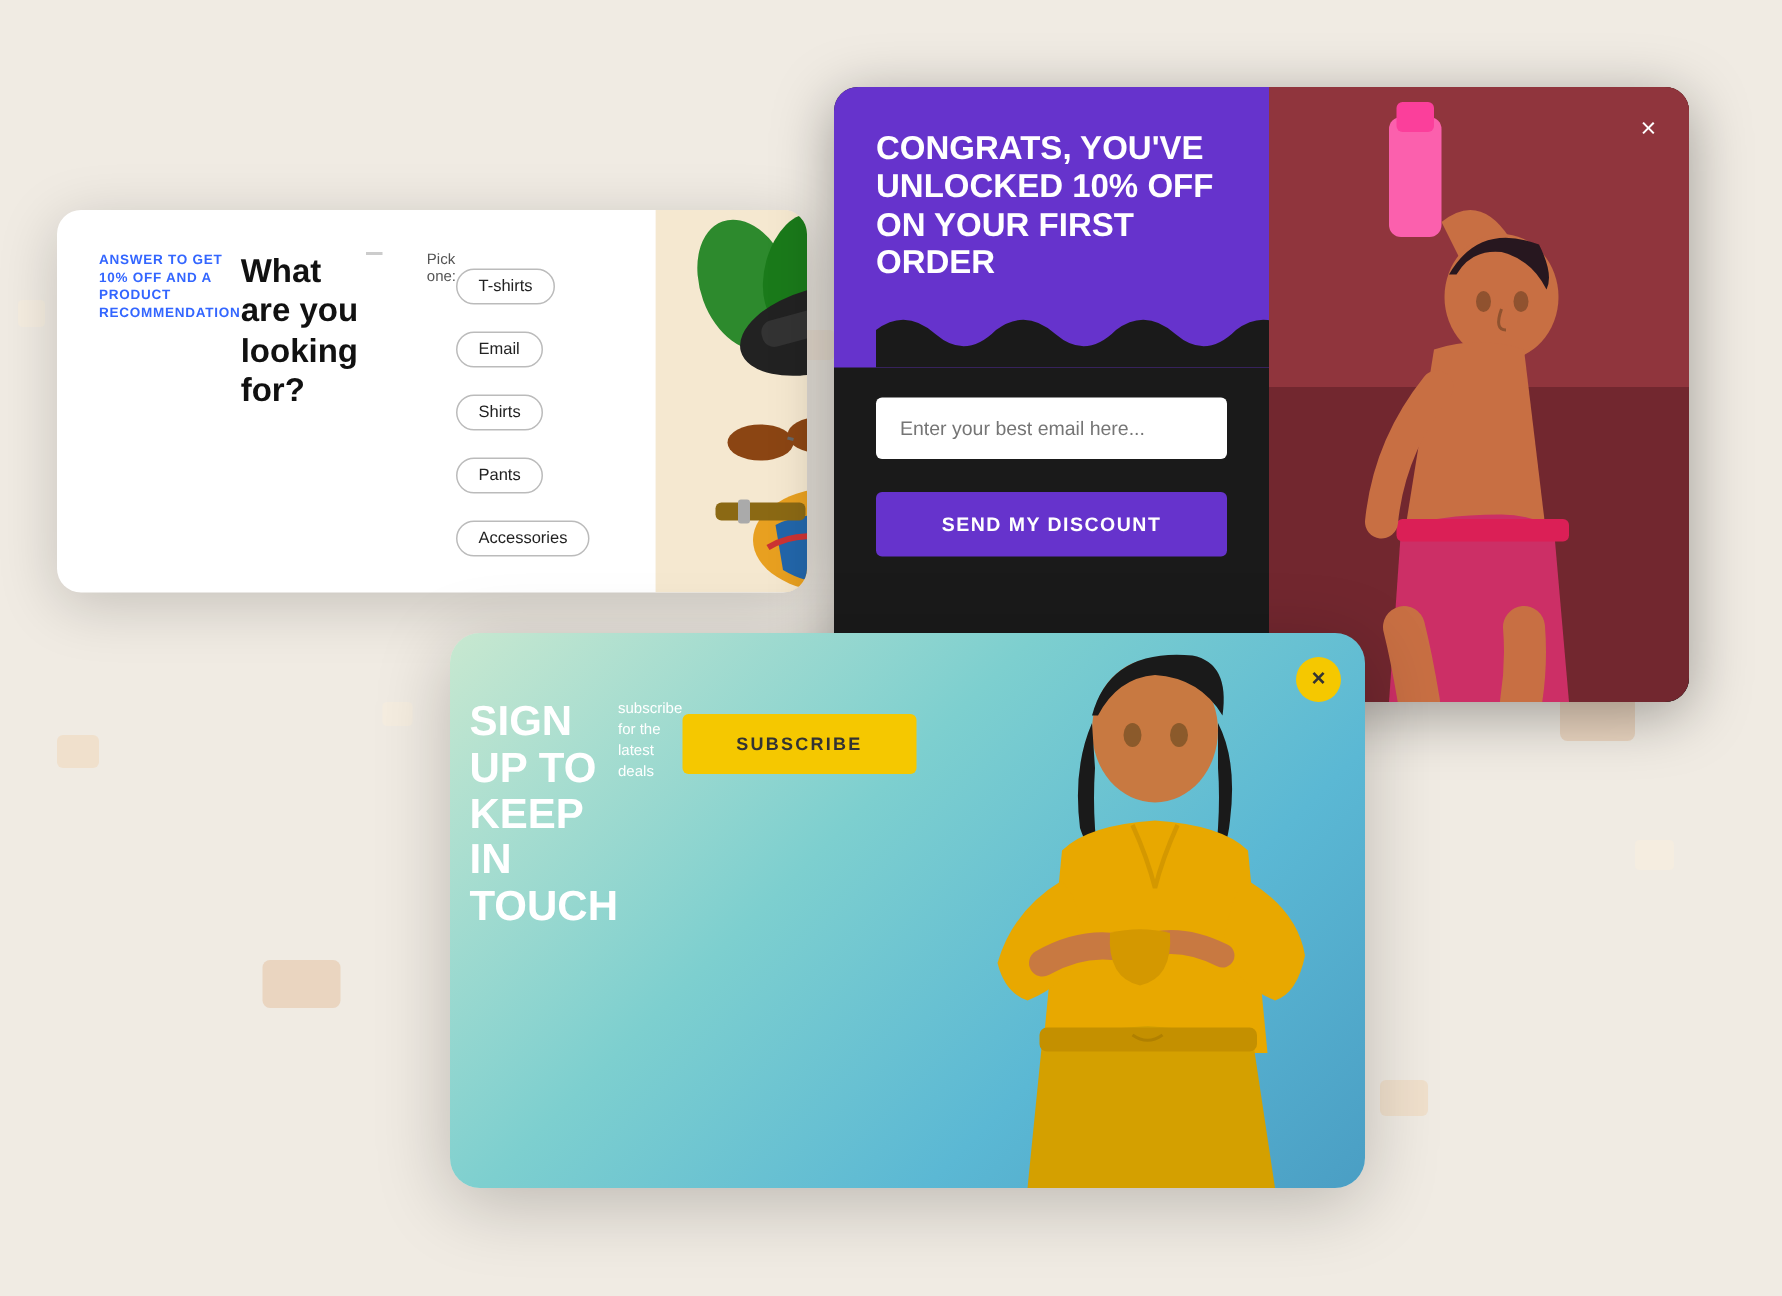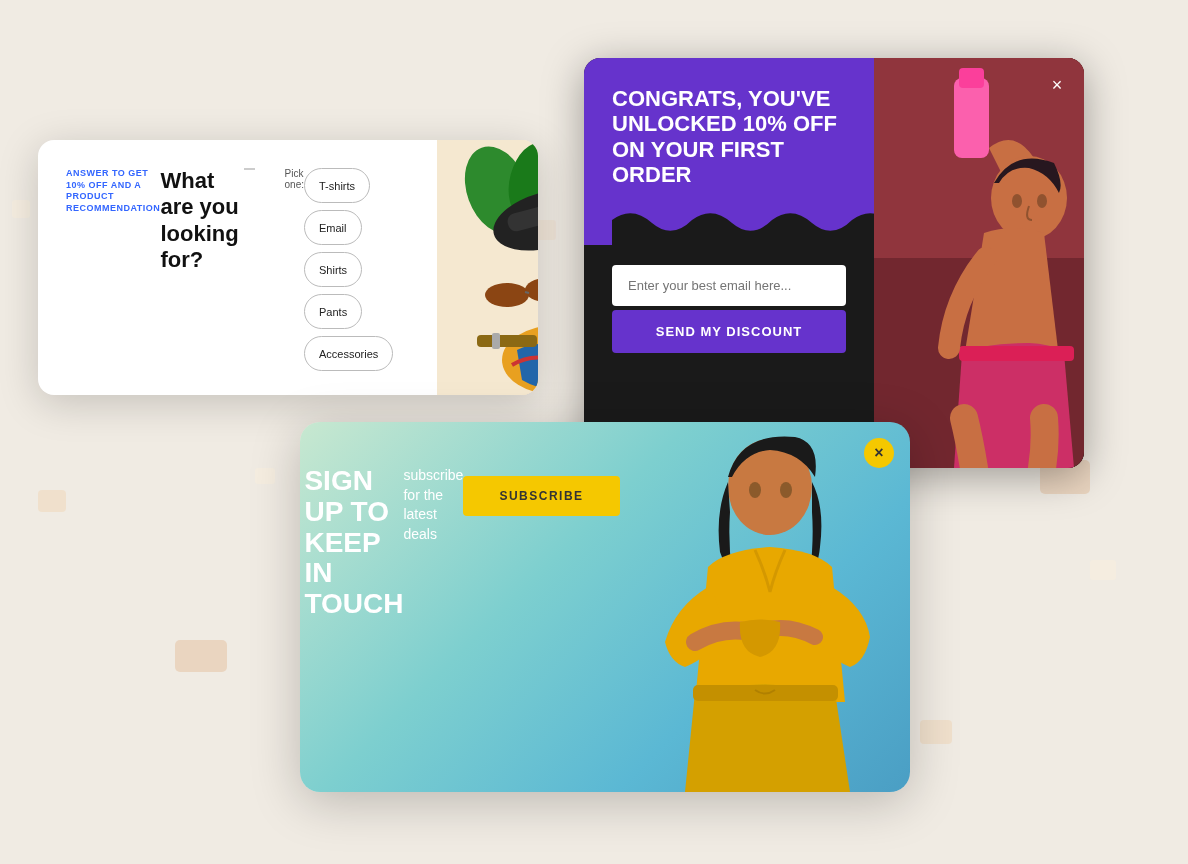--- a/index.html
+++ b/index.html
@@ -57,20 +57,21 @@
     .quiz-pick-label {
       font-size: 10px;
       color: #555;
       margin-bottom: 10px;
       margin-left: 30px;
     }
     .quiz-options {
       display: flex;
       flex-wrap: wrap;
       gap: 7px;
+      align-items: flex-end;
     }
     .quiz-option-btn {
       border: 1.5px solid #bbb;
       background: #fff;
       border-radius: 20px;
       padding: 5px 14px;
       font-size: 11px;
       color: #222;
       cursor: pointer;
       font-weight: 500;
@@ -89,28 +90,27 @@
       display: flex;
       align-items: center;
       justify-content: center;
     }
 
     
     .card-discount {
       position: absolute;
       top: 58px;
       left: 556px;
-      width: 500px;
+      width: 570px;
       height: 410px;
       background: #1a1a1a;
       border-radius: 16px;
       box-shadow: 0 8px 40px rgba(0,0,0,0.35);
       display: flex;
       overflow: hidden;
-      margin-left: 28px;
     }
     .card-discount-left {
       width: 290px;
       display: flex;
       flex-direction: column;
       flex-shrink: 0;
     }
     .discount-purple-top {
       background: #6633cc;
       padding: 28px 28px 0 28px;
@@ -124,21 +124,21 @@
       text-transform: uppercase;
       line-height: 1.15;
       margin-bottom: 20px;
     }
     .discount-bottom {
       background: #1a1a1a;
       padding: 20px 28px 28px 28px;
       flex: 1;
       display: flex;
       flex-direction: column;
-      gap: 4px;
+      gap: 22px;
     }
     .discount-email-input {
       width: 100%;
       padding: 13px 16px;
       border: none;
       border-radius: 4px;
       background: #fff;
       font-size: 13px;
       color: #999;
       outline: none;
@@ -212,21 +212,21 @@
     }
     .signup-headline {
       font-size: 28px;
       font-weight: 900;
       color: #fff;
       text-transform: uppercase;
       line-height: 1.1;
       margin-bottom: 6px;
     }
     .signup-subtext {
-      font-size: 14px;
+      font-size: 10px;
       color: #fff;
       margin-bottom: 26px;
       line-height: 1.4;
     }
     .signup-input {
       background: transparent;
       border: none;
       border-bottom: 1.5px solid #fff;
       padding: 8px 0;
       font-size: 13px;

